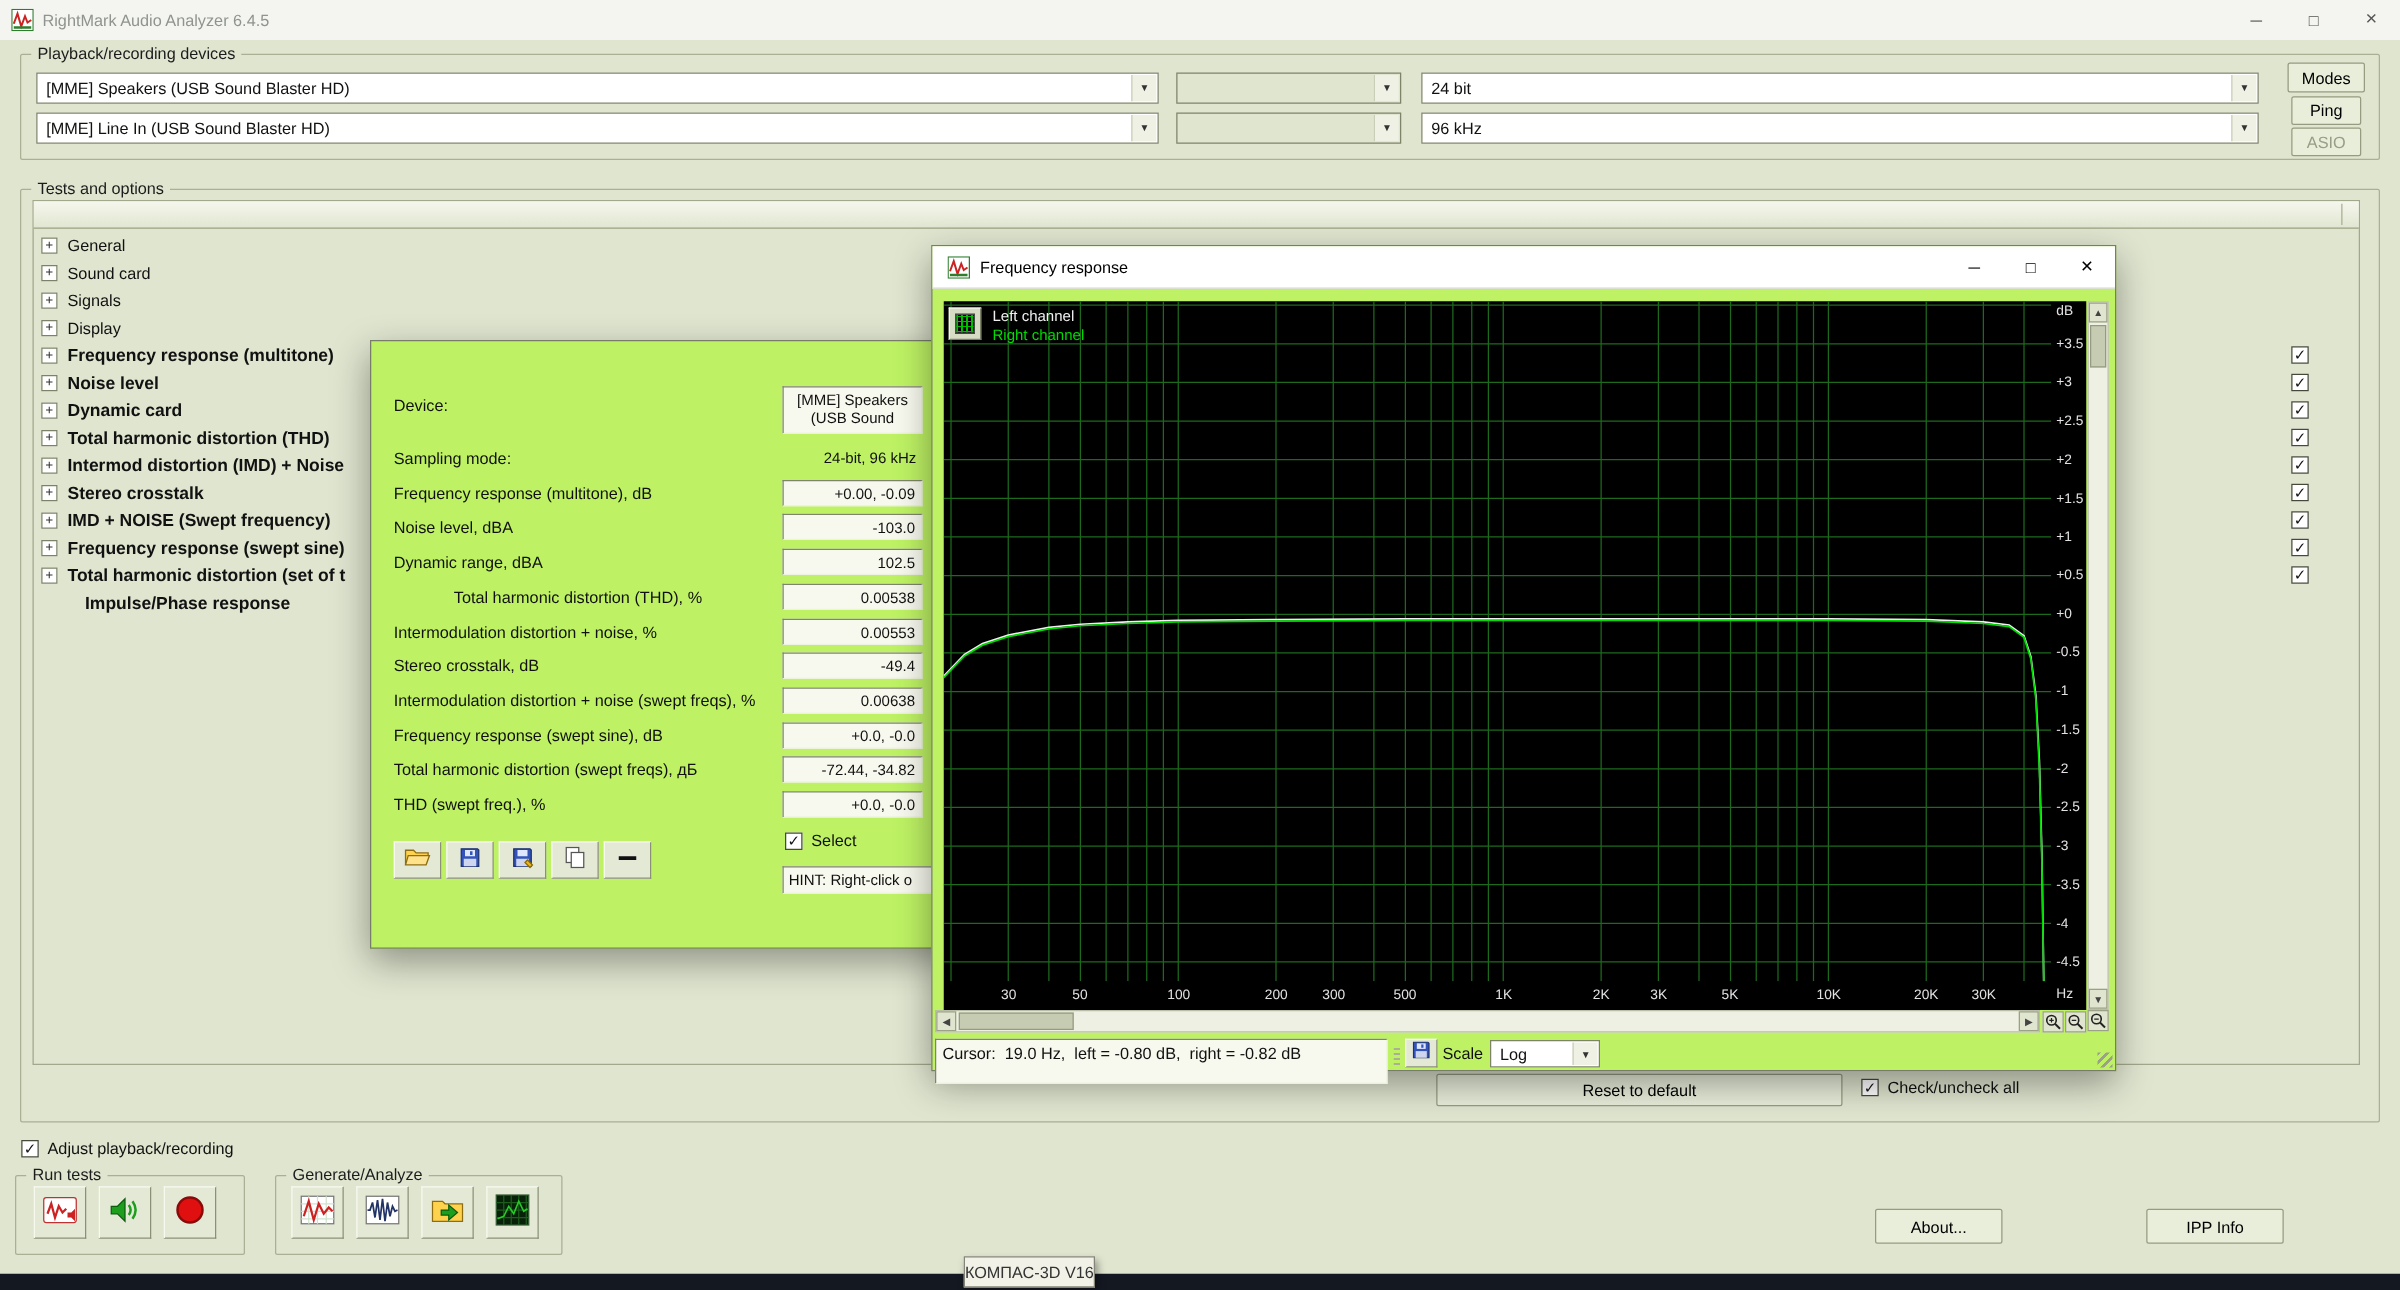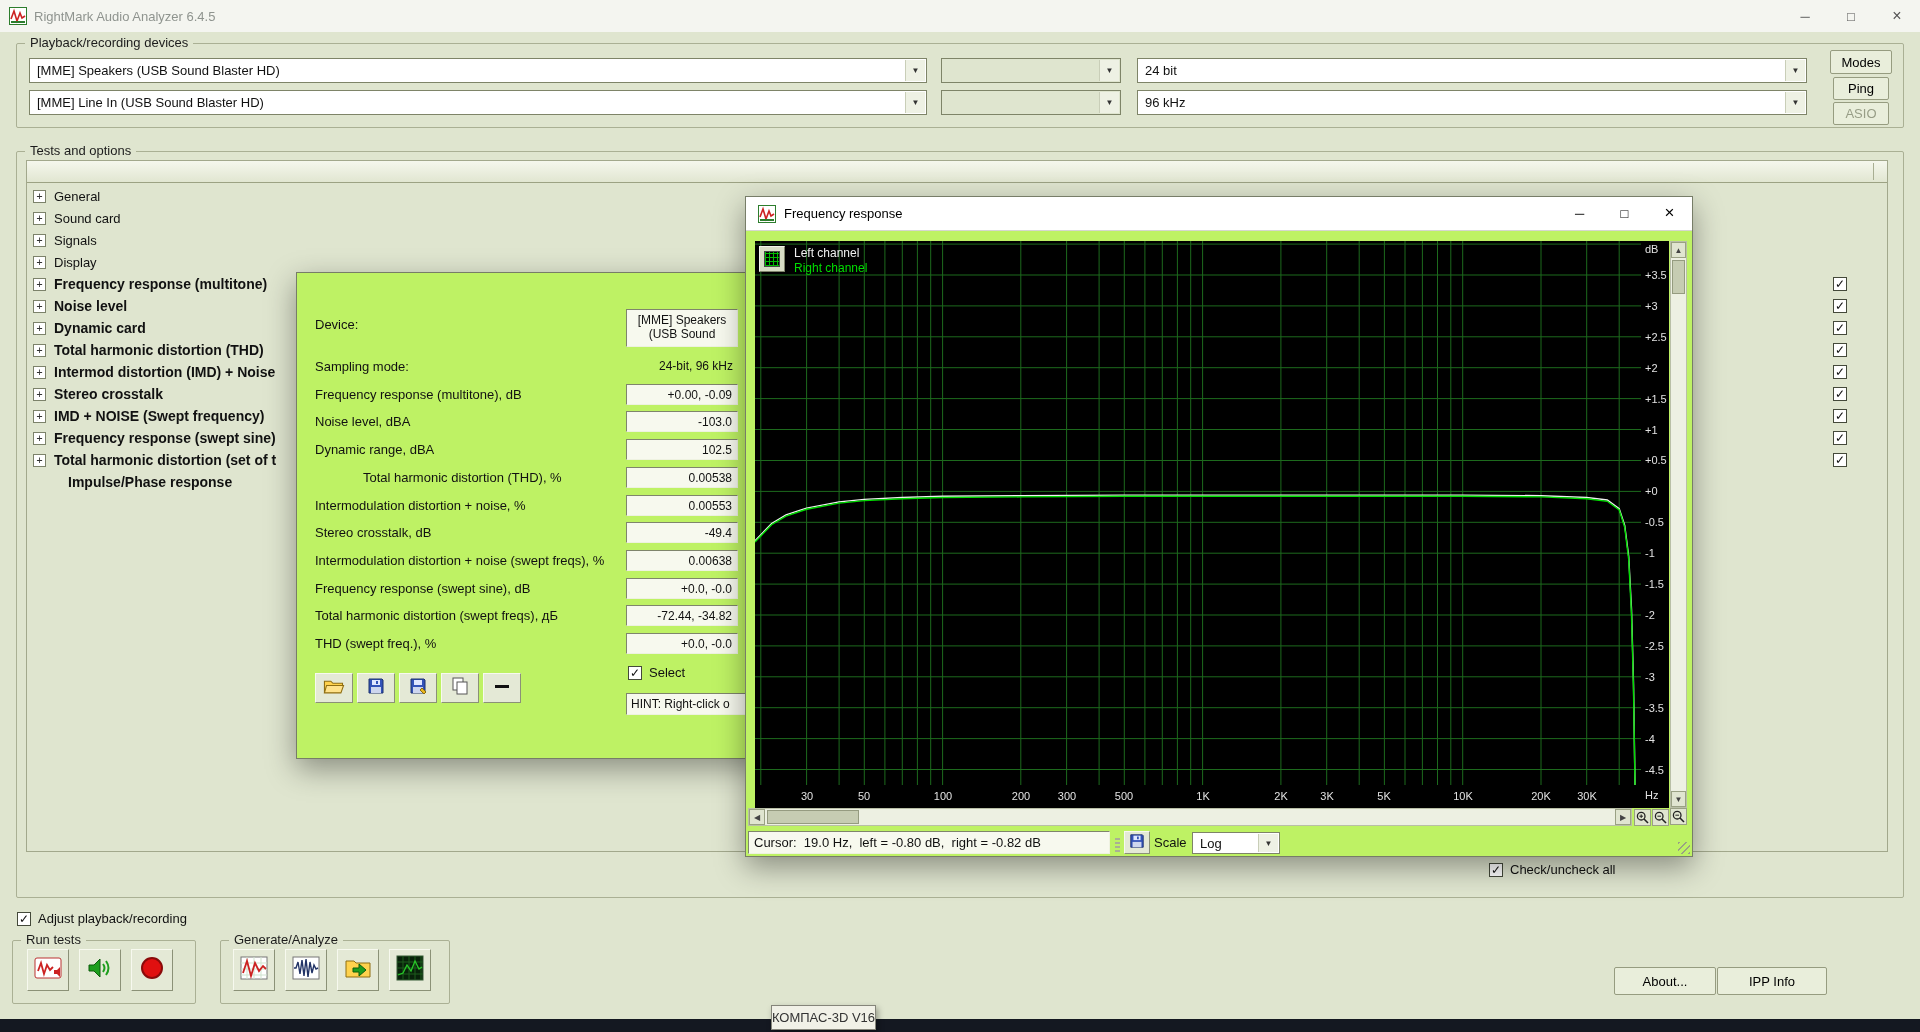--- a/index.html
+++ b/index.html
@@ -212,20 +212,21 @@
           <span class="tree-label">Total harmonic distortion (set of t</span>
           <span class="checkbox" style="position: absolute; left: 1806px; top: 4px; font-weight: normal;">✓</span>
         </div>
         <div class="tree-row bold" style="top: 310px;">
           <span style="flex: 0 0 auto; width: 41px;"></span>
           <span class="tree-label">Impulse/Phase response</span>
         </div>
       </div>
   </div>
 
+  <div class="btn" style="left:1149px;top:859px;width:325px;height:26px">Reset to default</div>
   <div class="abs" style="left:1489px;top:862px;display:flex;align-items:center">
     <span class="checkbox">✓</span>
     <span class="cb-label">Check/uncheck all</span>
   </div>
 
   <div class="abs" style="left:17px;top:911px;display:flex;align-items:center">
     <span class="checkbox">✓</span>
     <span class="cb-label">Adjust playback/recording</span>
   </div>
 
@@ -274,21 +275,21 @@
     </div>
     <div class="iconbtn" style="left:168px;top:8px;width:42px;height:42px">
       <span><svg width="30" height="30" viewBox="0 0 30 30">
             <rect x="2" y="3" width="26" height="24" fill="#08220a" stroke="#365c36"></rect>
             <path d="M2 9h26M2 15h26M2 21h26M8 3v24M14 3v24M20 3v24M26 3v24" stroke="#1d5c1d"></path>
             <polyline points="3,22 8,20 12,12 16,18 20,8 24,16 27,14" fill="none" stroke="#28c828" stroke-width="1.3"></polyline>
           </svg></span>
     </div>
   </div>
 
-  <div class="btn" style="left:1614px;top:967px;width:102px;height:28px">About...</div>
+  <div class="btn" style="left:1500px;top:967px;width:102px;height:28px">About...</div>
   <div class="btn" style="left:1717px;top:967px;width:110px;height:28px">IPP Info</div>
 </div>
 
 <div class="floatwin" id="results-dialog">
   <div class="abs" style="left:0;top:30px;right:0;bottom:0">
     <span class="res-label" style="top:14px">Device:</span>
     <div class="sunken abs" style="left:329px;top:6px;width:112px;height:38px;font-size:12px;text-align:center;padding-top:3px">
       <div>[MME] Speakers</div>
       <div>(USB Sound</div>
     </div>
@@ -506,21 +507,21 @@
       </svg>
   </div>
   <div class="zoom-btn" style="left:924px;top:611px">
     <svg width="13" height="13" viewBox="0 0 13 13">
         <circle cx="5.2" cy="5.2" r="3.8" fill="none" stroke="#222" stroke-width="1.3"></circle>
         <line x1="8" y1="8" x2="12" y2="12" stroke="#222" stroke-width="1.6"></line>
         <line x1="3.4" y1="5.2" x2="7" y2="5.2" stroke="#222"></line>
       </svg>
   </div>
 
-  <div class="sunken abs status" style="left:2px;top:634px;width:362px;height:23px">Cursor:  19.0 Hz,  left = -0.80 dB,  right = -0.82 dB</div>
+  <div class="sunken abs status" style="left:2px;top:634px;width:362px;height:36px">Cursor:  19.0 Hz,  left = -0.80 dB,  right = -0.82 dB</div>
   <div class="grip-dots" style="left:369px"></div>
   <div class="iconbtn" style="left:378px;top:634px;width:26px;height:23px">
     <span><svg width="16" height="16" viewBox="0 0 18 18">
           <path d="M2 2h13l1 1v13H2z" fill="#3353b8" stroke="#1d326e"></path>
           <rect x="5" y="3" width="8" height="5" fill="#dfe7ff"></rect>
           <rect x="9" y="4" width="2" height="3" fill="#3353b8"></rect>
           <rect x="4" y="10" width="10" height="6" fill="#cdd6ee"></rect>
         </svg></span>
   </div>
   <span class="abs" style="left:408px;top:638px;font-size:13px">Scale</span>

